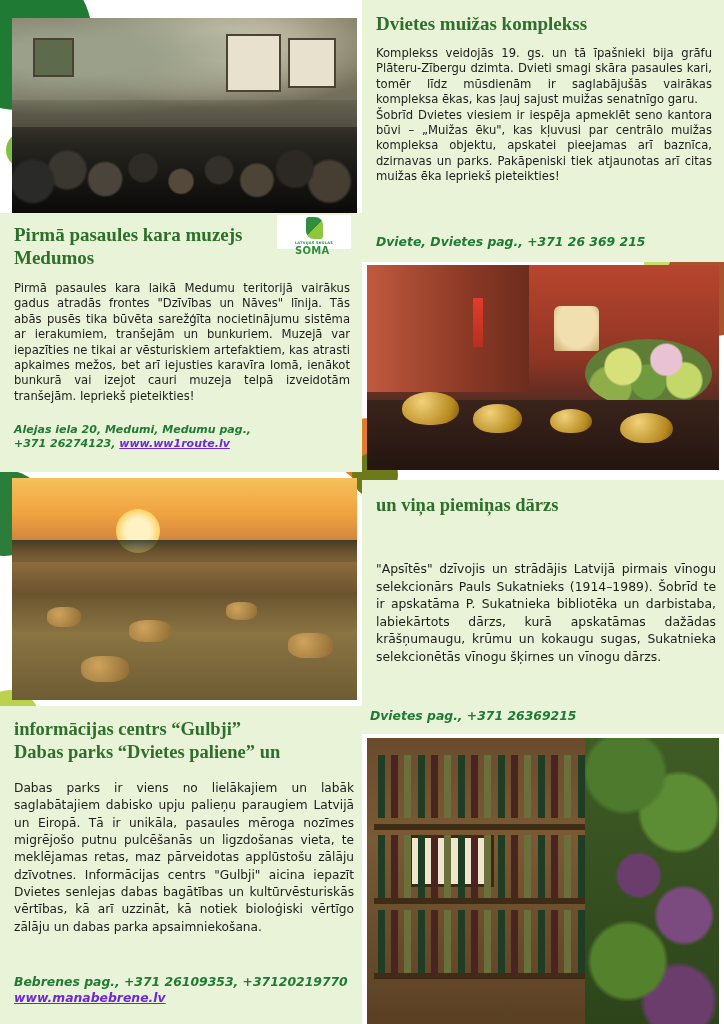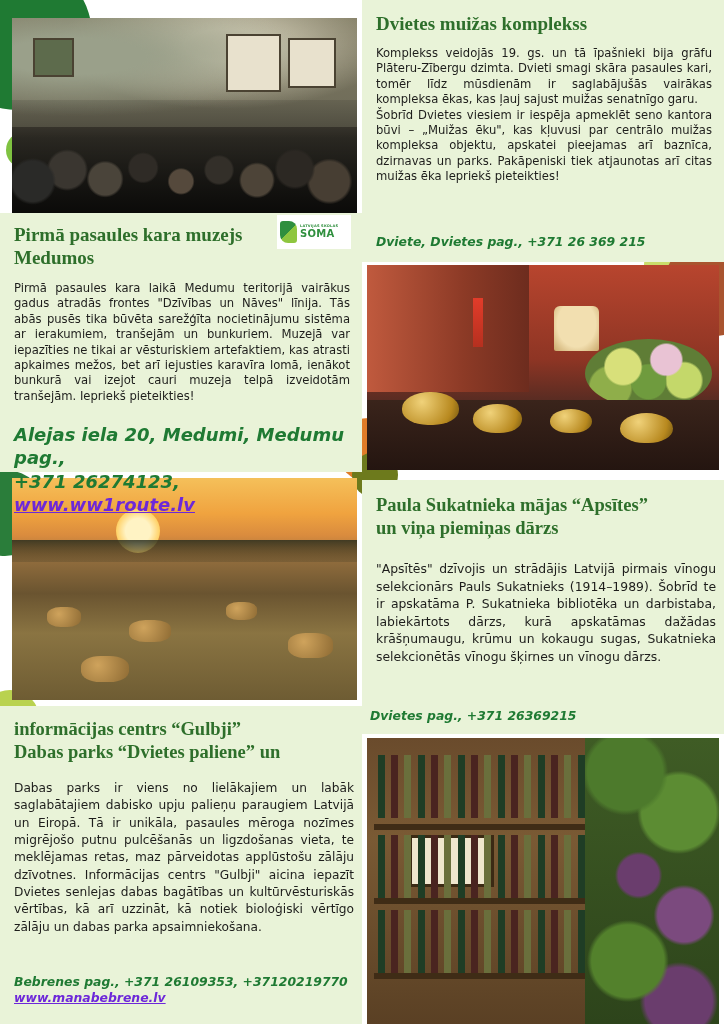--- a/index.html
+++ b/index.html
@@ -238,20 +238,21 @@
     z-index: 5;
     left: 277px;
     top: 215px;
     width: 74px;
     height: 34px;
     background: #ffffff;
     display: flex;
     align-items: center;
     gap: 3px;
     padding: 2px 3px;
+    flex-direction: column;
   }
   #soma-logo .logo-mark {
     width: 17px; height: 22px;
     background: linear-gradient(135deg, #2f8f3e 0 50%, #8ec63f 50% 100%);
     border-radius: 3px 8px 3px 8px;
     flex: 0 0 auto;
   }
   #soma-logo .logo-txt { line-height: 1.05; }
   #soma-logo .logo-small { font-size: 3.6px; color: #2f8f3e; font-weight: bold; letter-spacing: .2px; }
   #soma-logo .logo-big { font-size: 10px; color: #2f8f3e; font-weight: bold; letter-spacing: .3px; }
@@ -283,21 +284,21 @@
 <div class="panel panel-green" id="panel-dviete" style="left:362px; top:0; width:362px; height:262px;">
   <div class="heading" style="position:absolute; left:14px; top:12px; width:336px; font-size:19px;">Dvietes muižas komplekss</div>
   <div class="body-text" style="position:absolute; left:14px; top:46px; width:336px; font-size:11.6px; white-space:pre-line;">Komplekss veidojās 19. gs. un tā īpašnieki bija grāfu Plāteru-Zībergu dzimta. Dvieti smagi skāra pasaules kari, tomēr līdz mūsdienām ir saglabājušās vairākas kompleksa ēkas, kas ļauj sajust muižas senatnīgo garu.
 Šobrīd Dvietes viesiem ir iespēja apmeklēt seno kantora būvi – „Muižas ēku", kas kļuvusi par centrālo muižas kompleksa objektu, apskatei pieejamas arī baznīca, dzirnavas un parks. Pakāpeniski tiek atjaunotas arī citas muižas ēka Iepriekš pieteikties!</div>
   <div class="contact" style="position:absolute; left:14px; top:234px; width:336px; font-size:12.4px;">Dviete, Dvietes pag., +371 26 369 215</div>
 </div>
 
 <div class="panel panel-green" id="panel-ww1" style="left:0; top:213px; width:362px; height:259px;">
   <div class="heading" style="position:absolute; left:14px; top:10px; width:258px; font-size:19px;">Pirmā pasaules kara muzejs Medumos</div>
   <div class="body-text" style="position:absolute; left:14px; top:68px; width:336px; font-size:11.6px;">Pirmā pasaules kara laikā Medumu teritorijā vairākus gadus atradās frontes "Dzīvības un Nāves" līnija. Tās abās pusēs tika būvēta sarežģīta nocietinājumu sistēma ar ierakumiem, tranšejām un bunkuriem. Muzejā var iepazīties ne tikai ar vēsturiskiem artefaktiem, kas atrasti apkaimes mežos, bet arī iejusties karavīra lomā, ienākot bunkurā vai izejot cauri muzeja telpā izveidotām tranšejām. Iepriekš pieteikties!</div>
-  <div class="contact" style="position:absolute; left:14px; top:210px; width:340px; font-size:18px;">
+  <div class="contact" style="position:absolute; left:14px; top:210px; width:340px; font-size:11px;">
     <div>Alejas iela 20, Medumi, Medumu pag.,</div>
     <div>
       <span>+371 26274123, </span><span class="link">www.ww1route.lv</span>
     </div>
   </div>
 </div>
 
 <div id="soma-logo">
   <div class="logo-mark"></div>
   <div class="logo-txt">
@@ -338,21 +339,20 @@
     <div class="bale ba1"></div>
     <div class="bale ba2"></div>
     <div class="bale ba3"></div>
     <div class="bale ba4"></div>
     <div class="bale ba5"></div>
   </div>
 </div>
 
 <div class="panel panel-green" id="panel-sukatnieks" style="left:362px; top:480px; width:362px; height:254px;">
   <div class="heading" style="position:absolute; left:14px; top:14px; width:340px; font-size:18.5px;">
-    <div>Paula Sukatnieka mājas “Apsītes”</div>
     <div>un viņa piemiņas dārzs</div>
   </div>
   <div class="body-text" style="position:absolute; left:14px; top:80px; width:340px; font-size:12.4px; line-height:1.42;">"Apsītēs" dzīvojis un strādājis Latvijā pirmais vīnogu selekcionārs Pauls Sukatnieks (1914–1989). Šobrīd te ir apskatāma P. Sukatnieka bibliotēka un darbistaba, labiekārtots dārzs, kurā apskatāmas dažādas krāšņumaugu, krūmu un kokaugu sugas, Sukatnieka selekcionētās vīnogu šķirnes un vīnogu dārzs.</div>
   <div class="contact" style="position:absolute; left:8px; top:228px; width:340px; font-size:12.4px;">Dvietes pag., +371 26369215</div>
 </div>
 
 <div class="photo" id="photo-wine" style="left:367px; top:738px; width:352px; height:286px;">
   <div class="ph-inner">
     <div class="bottles bo1"></div>
     <div class="wshelf ws1"></div>

